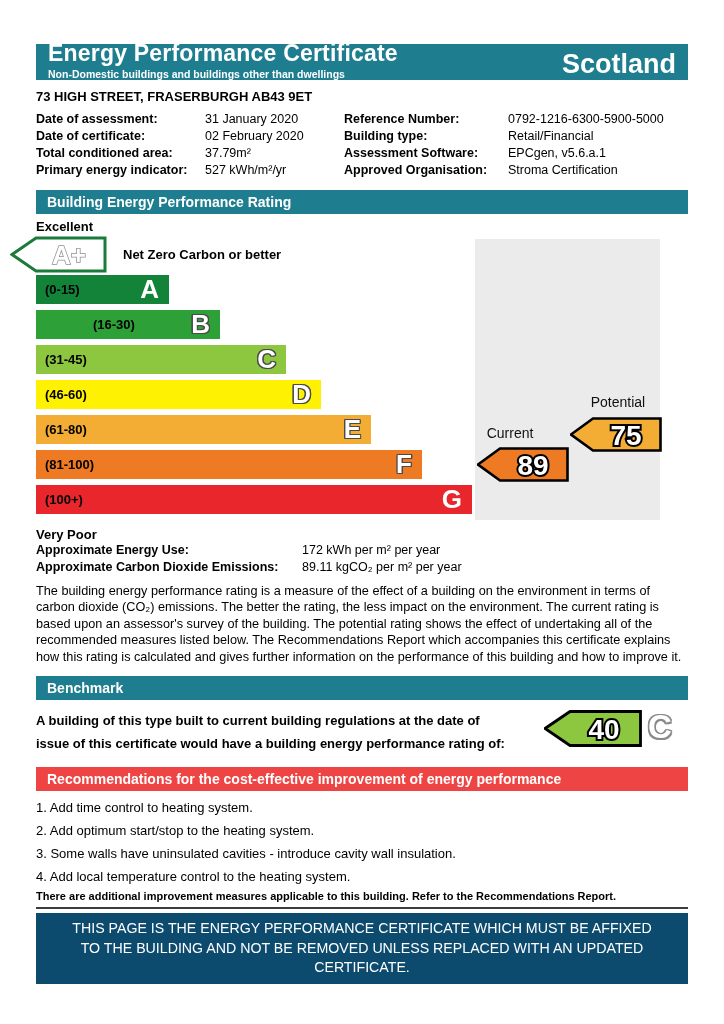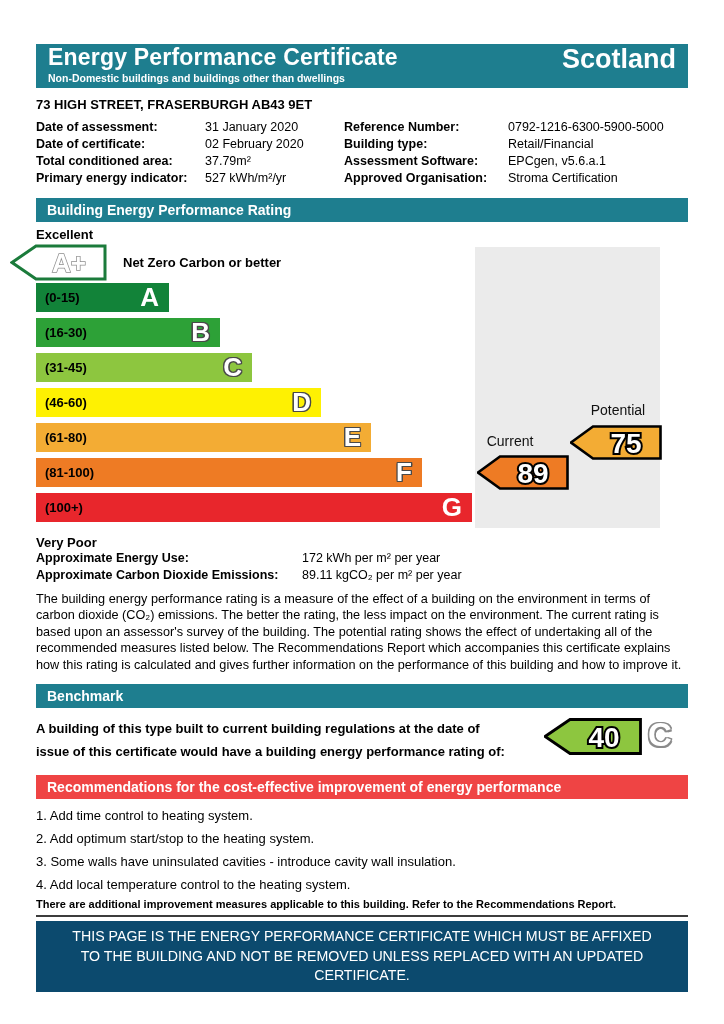--- a/index.html
+++ b/index.html
@@ -2,21 +2,21 @@
 <html><head>
 <meta charset="utf-8">
 <style>
   * { margin:0; padding:0; box-sizing:border-box; }
   html,body { background:#fff; }
   body { font-family:"Liberation Sans", sans-serif; color:#000; }
   .page { position:relative; width:724px; height:1024px; background:#fff; overflow:hidden; }
   .content { position:absolute; left:36px; top:44px; width:652px; }
 
   
-  .header-bar { height:44px; display:flex; justify-content:space-between; align-items:flex-start; padding:0 12px 0 12px; }
+  .header-bar { height:36px; display:flex; justify-content:space-between; align-items:flex-end; padding:0 12px 0 12px; }
   .header-titles { display:flex; flex-direction:column; justify-content:center; }
   .header-title { color:#fff; font-size:23px; font-weight:bold; letter-spacing:0.2px; line-height:26px; }
   .header-sub { color:#fff; font-size:10.5px; font-weight:bold; margin-top:2px; }
   .header-region { color:#fff; font-size:27px; font-weight:bold; }
 
   .address { margin-top:9px; font-size:13px; font-weight:bold; }
 
   
   .details { display:flex; margin-top:7px; font-size:12.5px; line-height:17px; }
   .col-left { width:308px; }
@@ -145,27 +145,27 @@
       </div>
 
       <div class="bands">
         <div class="band-row">
           <div class="band-bar" style="background: rgb(18, 131, 57); width: 133px;">
             <span class="band-range">(0-15)</span>
             <span class="band-letter">A</span>
           </div>
         </div>
         <div class="band-row">
-          <div class="band-bar" style="background: rgb(45, 161, 55); width: 184px;">
+          <div class="band-bar" style="background: rgb(45, 161, 55); width: 184px; padding-left: 48px;">
             <span class="band-range">(16-30)</span>
             <span class="band-letter outlined">B</span>
           </div>
         </div>
         <div class="band-row">
-          <div class="band-bar" style="background: rgb(141, 198, 63); width: 216px;">
+          <div class="band-bar" style="background: rgb(141, 198, 63); width: 250px;">
             <span class="band-range">(31-45)</span>
             <span class="band-letter outlined">C</span>
           </div>
         </div>
         <div class="band-row">
           <div class="band-bar" style="background: rgb(254, 241, 2); width: 285px;">
             <span class="band-range">(46-60)</span>
             <span class="band-letter outlined">D</span>
           </div>
         </div>

